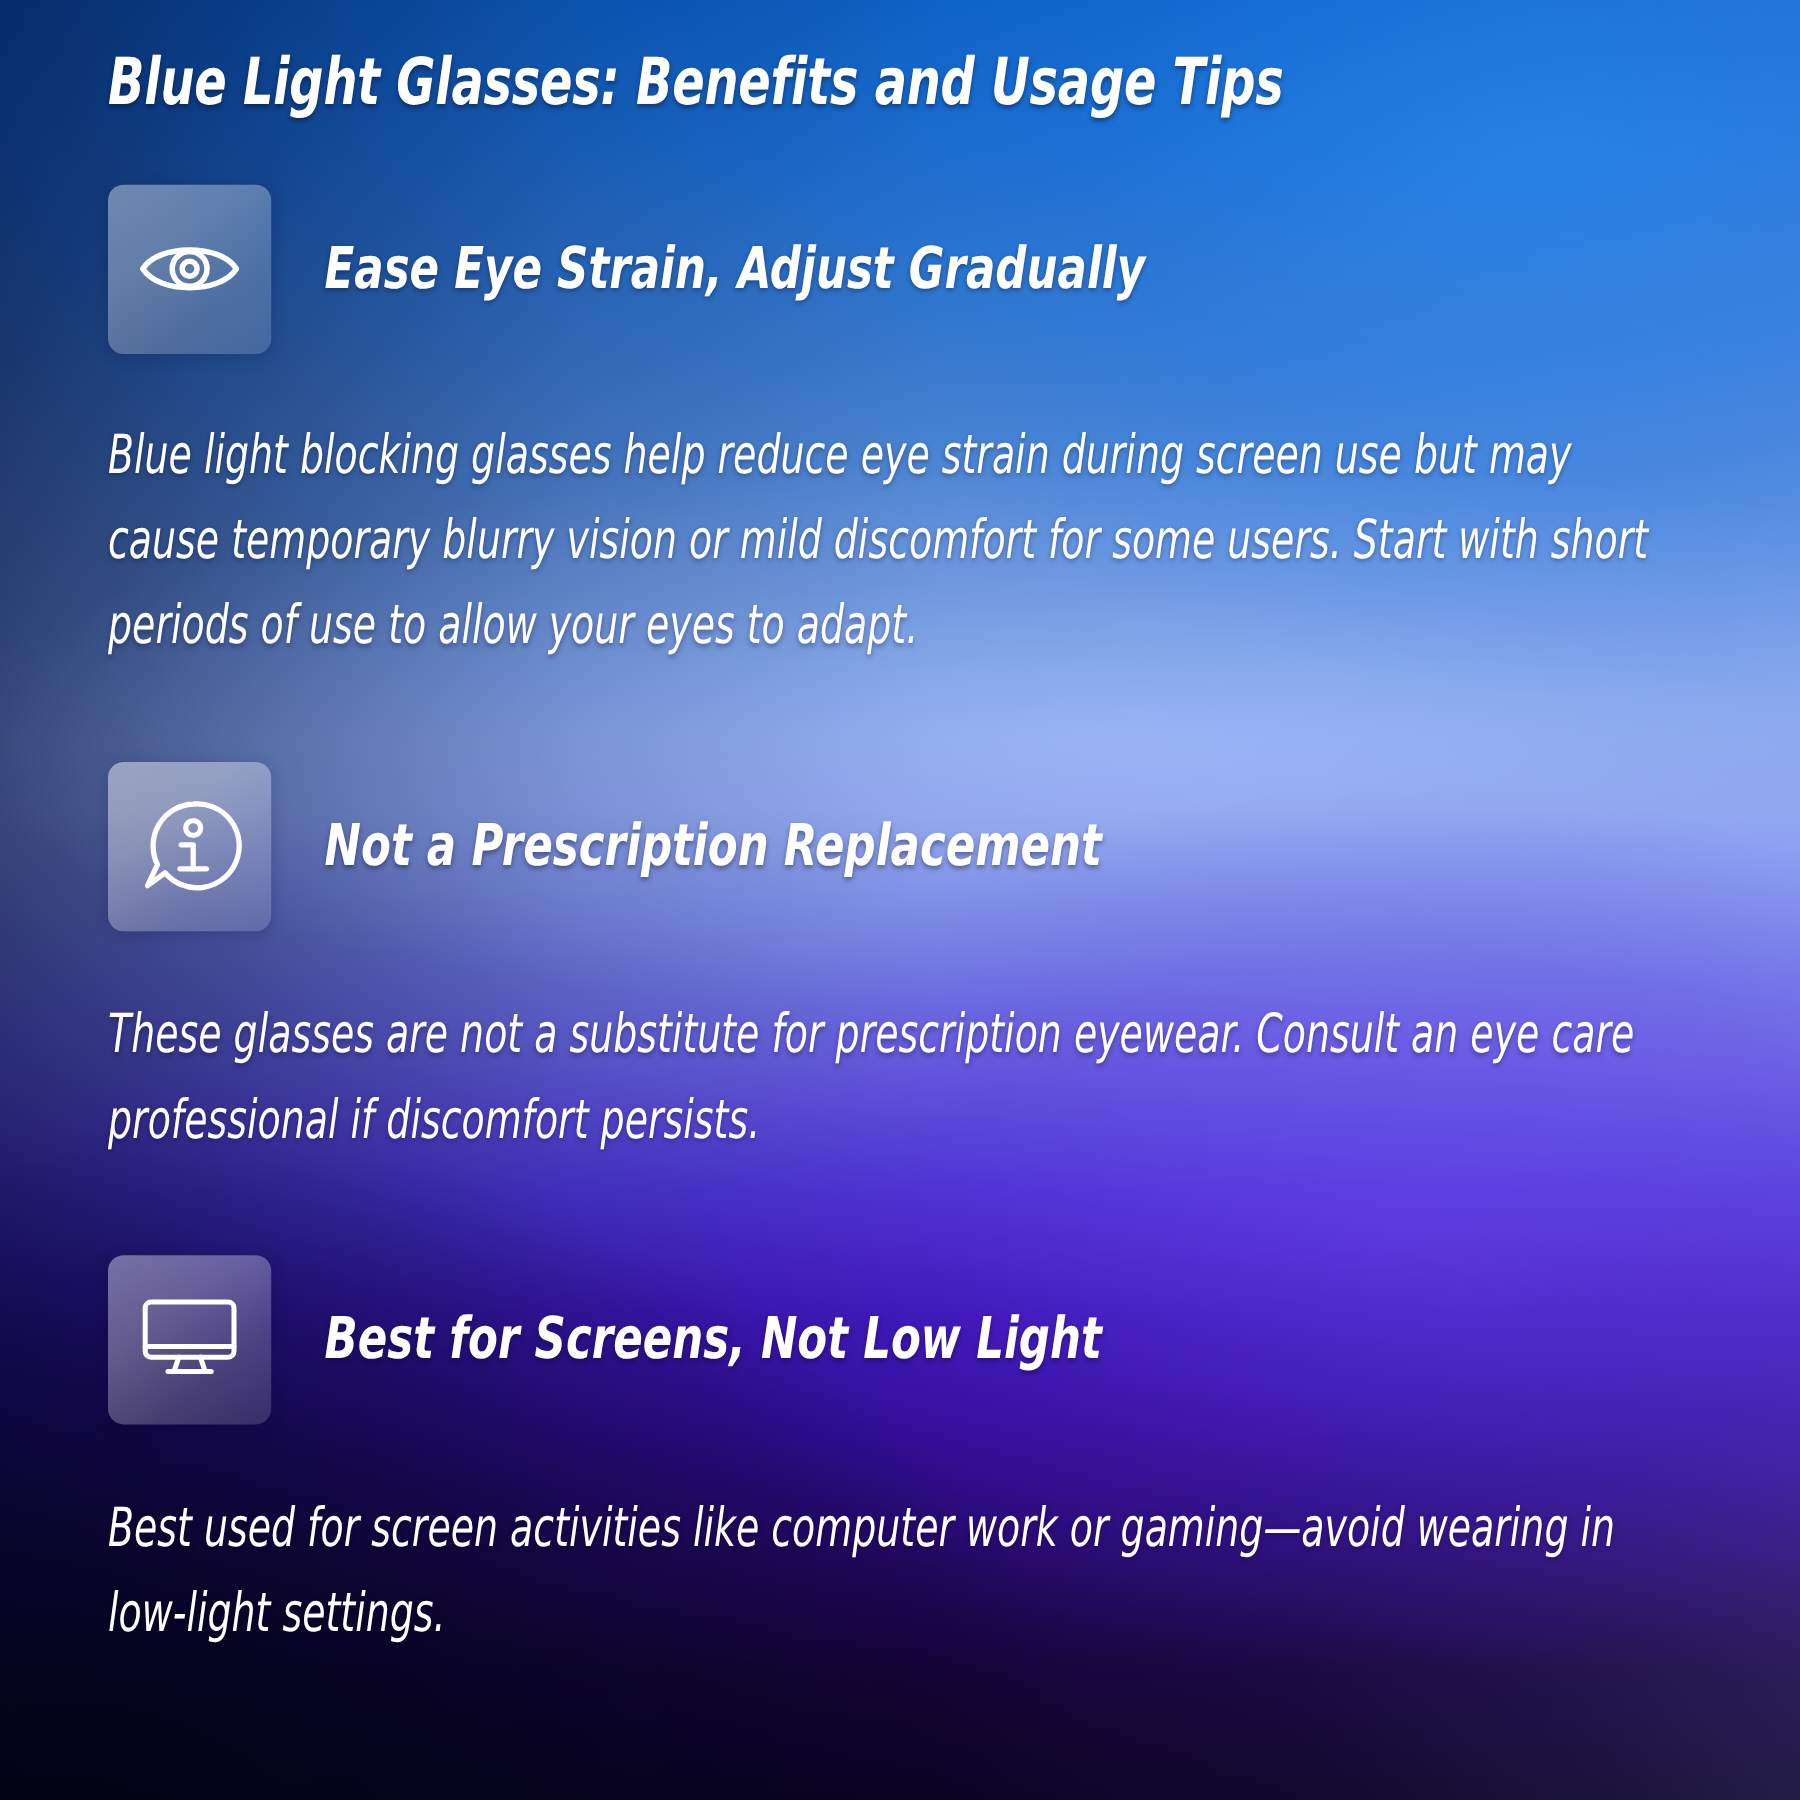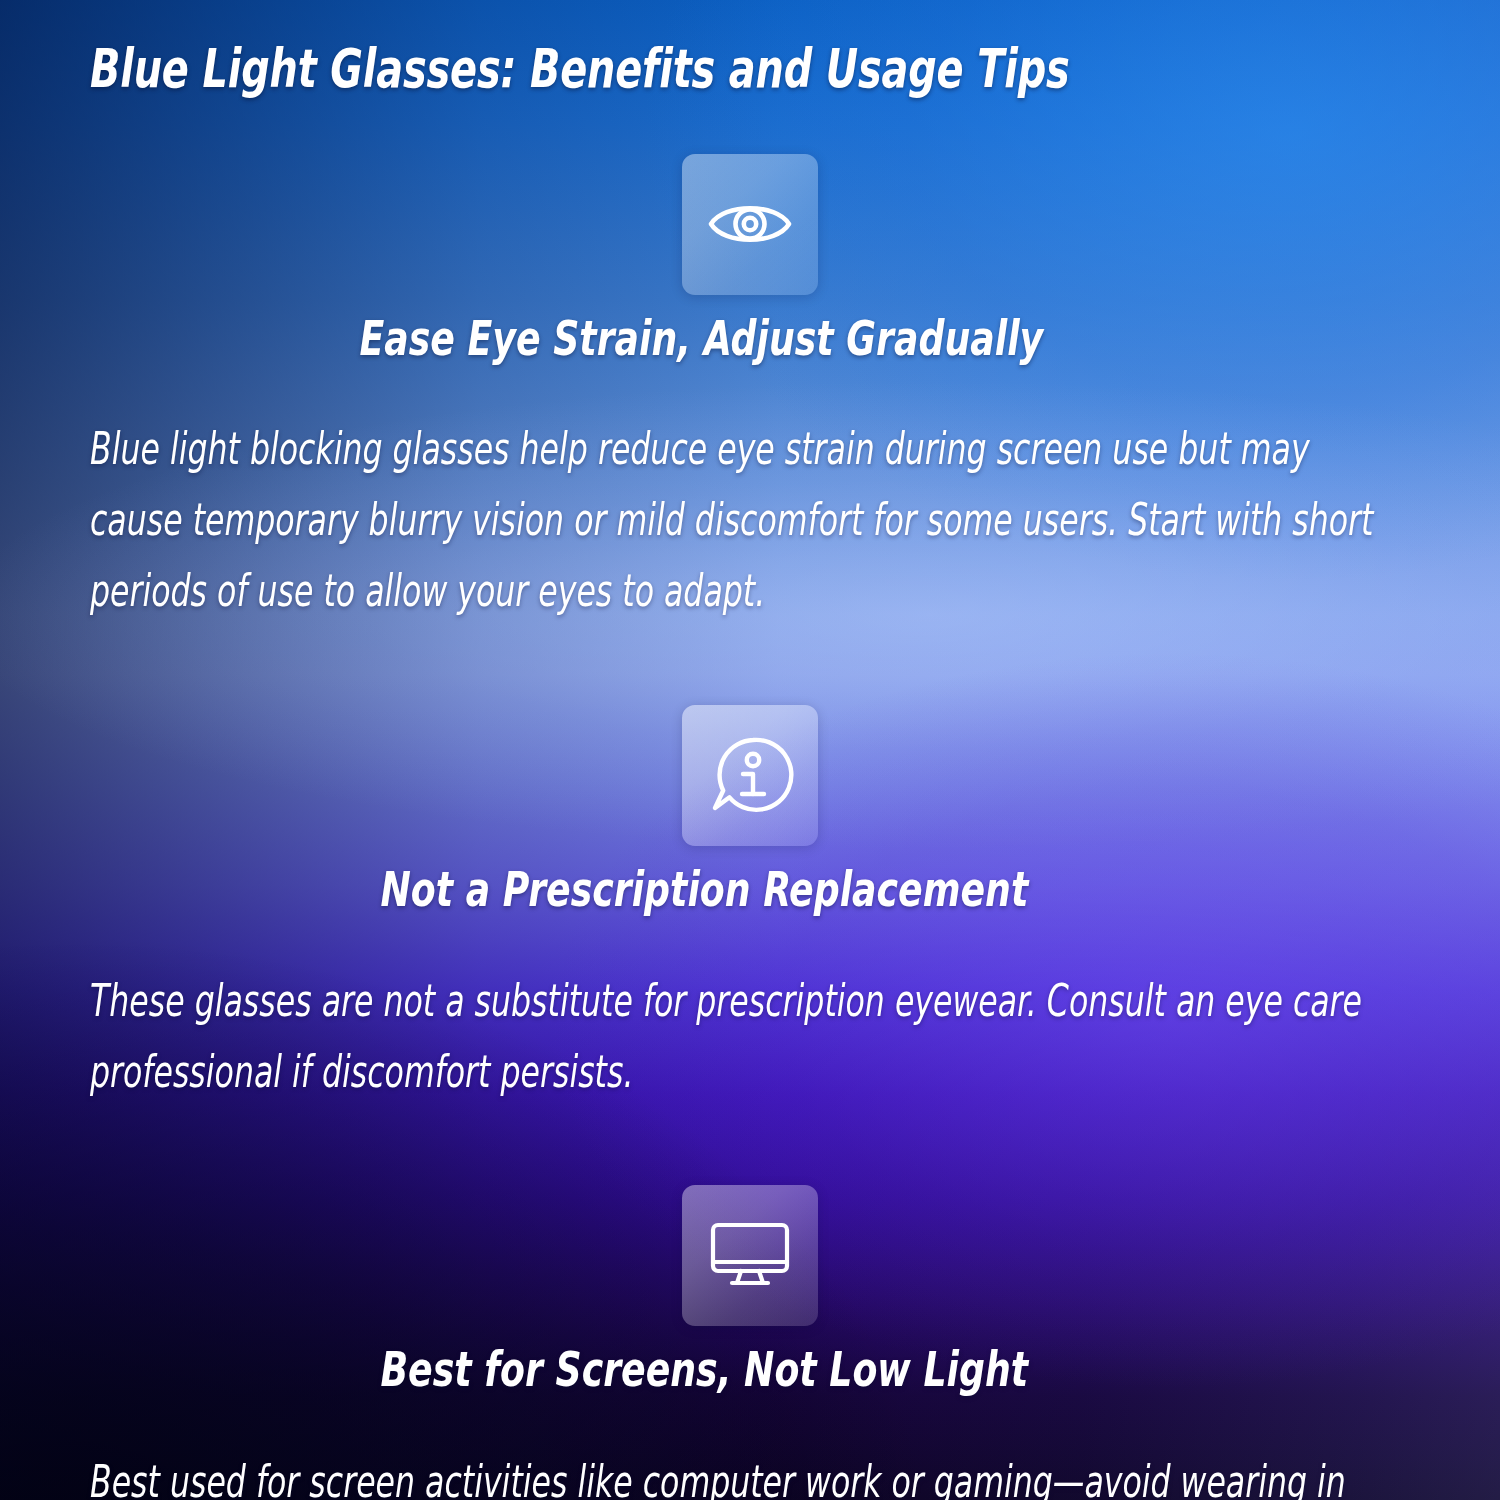--- a/index.html
+++ b/index.html
@@ -112,22 +112,21 @@
   .section {
     position: relative;
   }
   .section-1 { margin-top: 53px; }
   .section-2 { margin-top: 78px; }
   .section-3 { margin-top: 79px; }
 
   .section-head {
     display: flex;
     align-items: center;
-    gap: 17px;
-    flex-direction: column;
+    gap: 5px;
   }
 
   .icon-tile {
     position: relative;
     width: 136px;
     height: 141px;
     border-radius: 13px;
     flex: 0 0 auto;
     background:
       linear-gradient(140deg,

